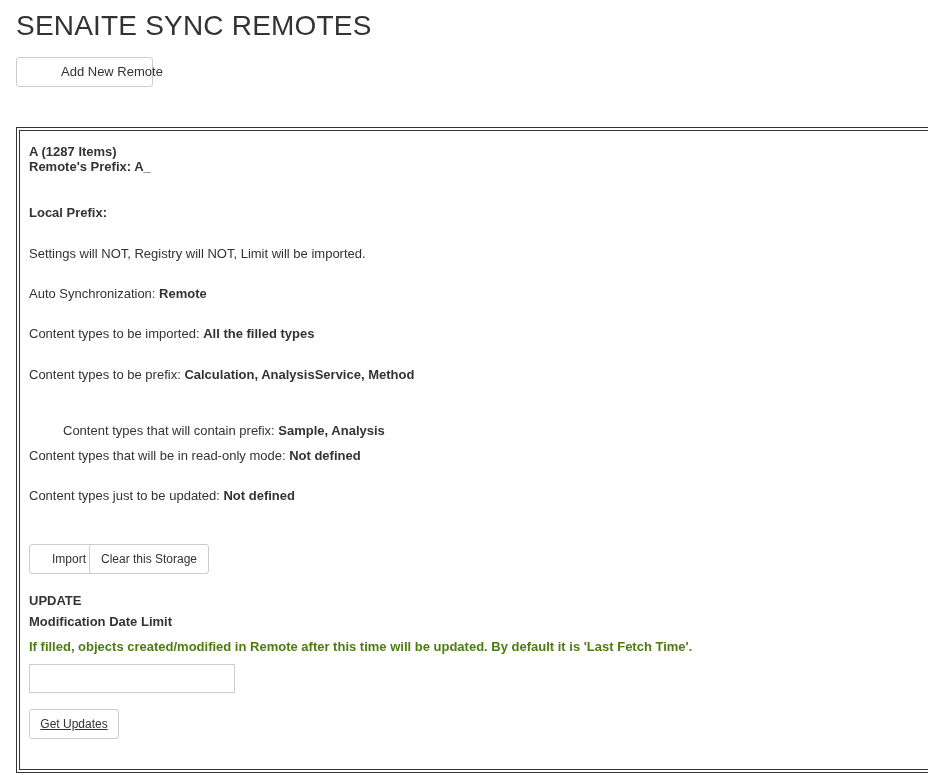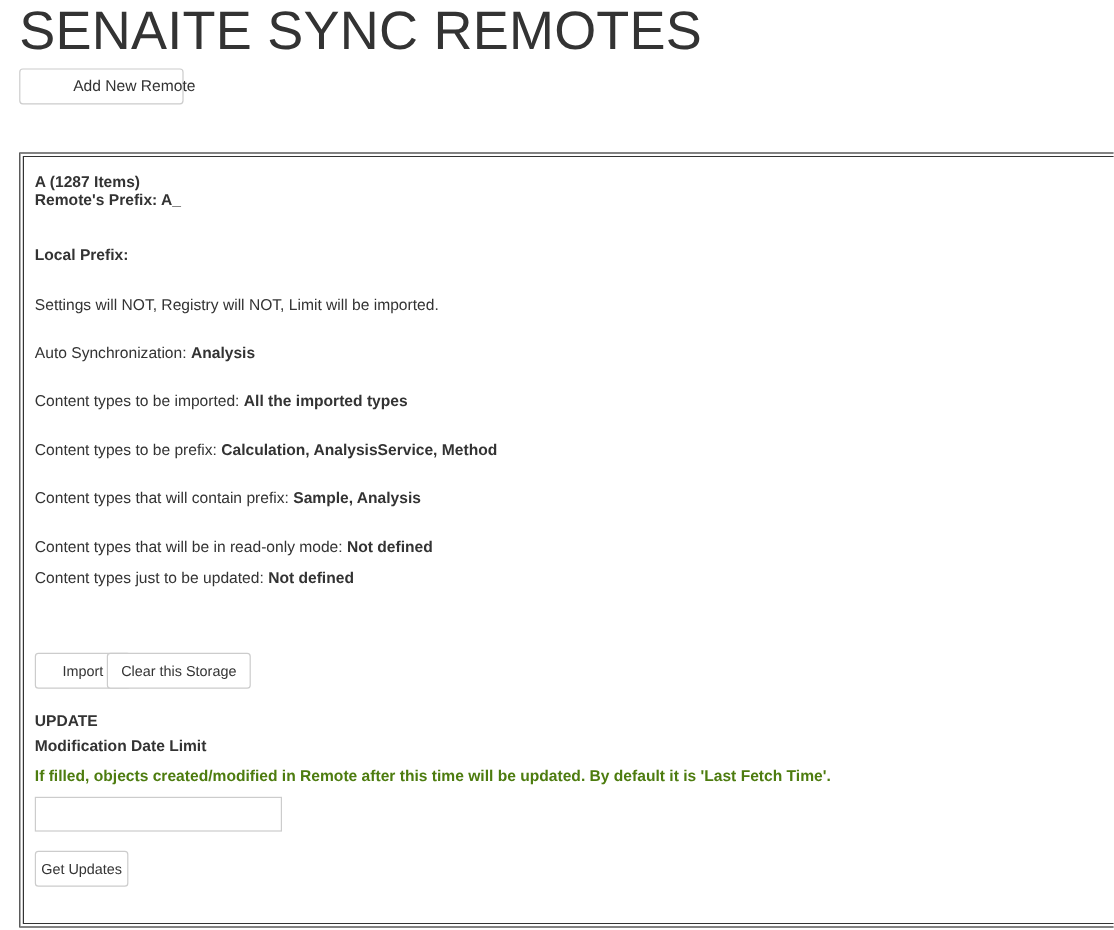--- a/index.html
+++ b/index.html
@@ -14,21 +14,21 @@
       position: relative;
       font-family: "Liberation Sans", "DejaVu Sans", sans-serif;
       color: #333333;
       font-size: 13px;
     }
     .page-title {
       position: absolute;
       left: 16px;
       top: 4px;
       margin: 0;
-      font-size: 45px;
+      font-size: 28px;
       font-weight: normal;
       color: #333333;
       letter-spacing: 0.2px;
       line-height: 44px;
       white-space: nowrap;
     }
     .btn {
       display: inline-block;
       box-sizing: border-box;
       background: #ffffff;
@@ -120,52 +120,52 @@
 
     <div class="line bold" style="top:74px;">
       <span>Local Prefix:</span>
       <span></span>
     </div>
 
     <div class="line" style="top:115px;">Settings will NOT, Registry will NOT, Limit will be imported.</div>
 
     <div class="line" style="top:155px;">
       <span>Auto Synchronization:</span>
-      <span class="val">Analysis</span>
+      <span class="val">Remote</span>
     </div>
 
     <div class="line" style="top:195px;">
       <span>Content types to be imported:</span>
-      <span class="val">All the imported types</span>
+      <span class="val">All the filled types</span>
     </div>
 
     <div class="line" style="top:236px;">
       <span>Content types to be prefix:</span>
       <span class="val">Calculation, AnalysisService, Method</span>
     </div>
 
-    <div class="line" style="top:276px;">
+    <div class="line" style="top:292px;margin-left:34px;">
       <span>Content types that will contain prefix:</span>
       <span class="val">Sample, Analysis</span>
     </div>
 
     <div class="line" style="top:317px;">
       <span>Content types that will be in read-only mode:</span>
       <span class="val">Not defined</span>
     </div>
 
-    <div class="line" style="top:343px;">
+    <div class="line" style="top:357px;">
       <span>Content types just to be updated:</span>
       <span class="val">Not defined</span>
     </div>
 
     <button class="btn btn-small" style="left:0; top:413px; width:80px;">Import</button>
     <button class="btn btn-small" style="left:60px; top:413px; width:120px;">Clear this Storage</button>
 
     <div class="line bold" style="top:462px;">UPDATE</div>
     <div class="line bold" style="top:483px;">Modification Date Limit</div>
     <div class="line hint" style="top:508px;">If filled, objects created/modified in Remote after this time will be updated. By default it is 'Last Fetch Time'.</div>
 
     <input class="date-input" type="text" value="" style="">
 
-    <button class="btn btn-small" style="left:0; top:578px; width:78px;">Get Updates</button>
+    <button class="btn btn-small" style="left:0; top:578px; width:90px;text-decoration:underline;">Get Updates</button>
   </div>
 </div>
 
 </body></html>

